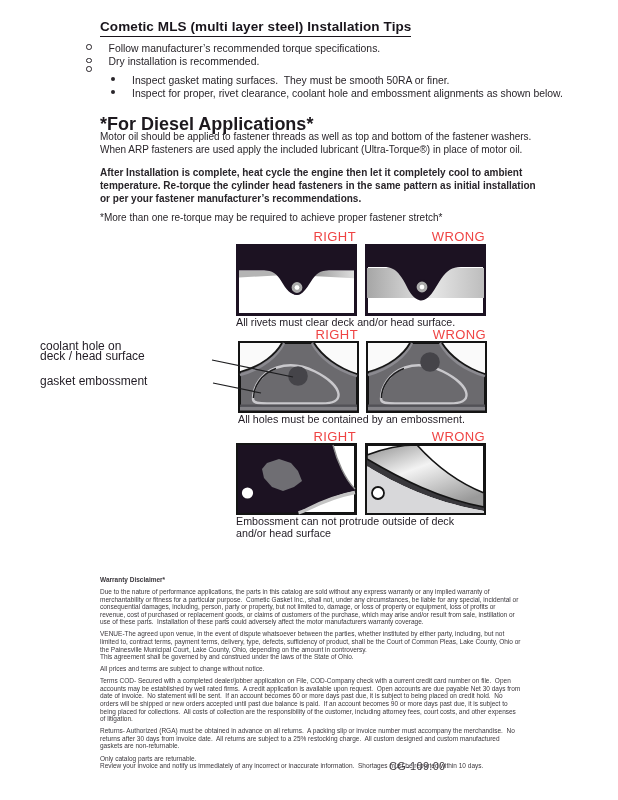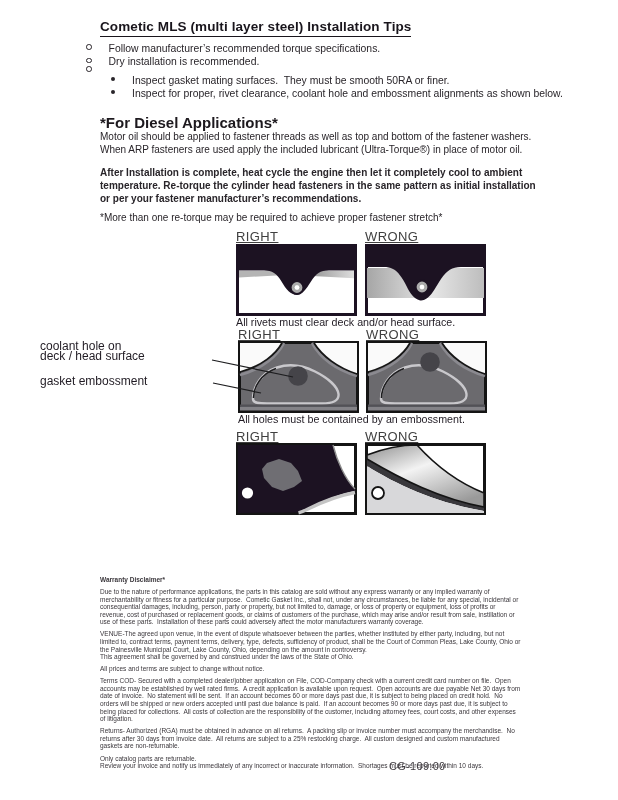--- a/index.html
+++ b/index.html
@@ -17,26 +17,26 @@
   .brow{display:flex;align-items:baseline;gap:12px;}
   .omark{
     width:3.6px;height:3.6px;border:1px solid #29252a;border-radius:50%;
     display:inline-block;flex:0 0 auto;margin-right:5px;position:relative;top:-2px;
   }
   .fmark{
     width:4px;height:4px;background:#29252a;border-radius:50%;
     display:inline-block;flex:0 0 auto;margin-right:5px;position:relative;top:-2px;
   }
   .sub{padding-left:25px;align-items:center;}
-  .h2{left:100px;top:114px;font-size:15px;font-weight:bold;color:#1d191e;}
+  .h2{left:100px;top:114px;font-size:18px;font-weight:bold;color:#1d191e;}
   .para{left:100px;width:455px;font-size:10px;line-height:12.9px;}
   .p1{top:131px;}
   .p2{top:167px;font-weight:bold;}
   .p3{top:212px;}
-  .rw{font-size:13px;letter-spacing:.4px;color:#404040;width:120px;text-align:left;text-decoration:underline;}
+  .rw{font-size:13px;letter-spacing:.4px;color:#ef4444;width:120px;text-align:right;}
   .cap{font-size:10.7px;color:#211c24;line-height:11.8px;}
   .sidelbl{font-size:12px;line-height:10.4px;color:#211c24;width:172px;}
   .legal{left:100px;top:576px;width:421px;font-size:6.5px;line-height:7.55px;color:#3a363b;}
   .legal p{margin:0 0 4.6px 0;white-space:pre-wrap;}
   .legal .lh{font-weight:bold;}
   .footer{left:389px;top:760px;font-size:11px;color:#413d42;letter-spacing:.3px;}
   svg{display:block;}
 </style>
 </head>
 <body>
@@ -174,20 +174,22 @@
           <stop offset="1" stop-color="#9a9a9a"></stop>
       </linearGradient>
     </defs>
     <rect x="1.5" y="1.5" width="118" height="69" fill="#ffffff" stroke="#141414" stroke-width="3"></rect>
     <path d="M2,16 C36,36 75,56 119,64 L119,68 C72,60 32,42 2,23 Z" fill="#39383c"></path>
     <path d="M2,23 C32,42 72,60 119,68 L119,70 H2 Z" fill="#d8d8da"></path>
     <path d="M2,12 C20,5 38,2 52,2 C70,22 94,40 119,50 L119,64 C75,56 36,36 2,16 Z" fill="url(#gS)" stroke="#141414" stroke-width="1.6"></path>
     <circle cx="13" cy="50" r="6" fill="#ffffff" stroke="#141414" stroke-width="1.8"></circle>
   </svg>
 
+  <div class="abs cap pre" style="left:236px;top:516px;">Embossment can not protrude outside of deck
+and/or head surface</div>
 
   <div class="abs legal">
     <p class="lh">Warranty Disclaimer*</p>
     <p>Due to the nature of performance applications, the parts in this catalog are sold without any express warranty or any implied warranty of merchantability or fitness for a particular purpose.  Cometic Gasket Inc., shall not, under any circumstances, be liable for any special, incidental or consequential damages, including, person, party or property, but not limited to, damage, or loss of property or equipment, loss of profits or revenue, cost of purchased or replacement goods, or claims of customers of the purchase, which may arise and/or result from sale, instillation or use of these parts.  Installation of these parts could adversely affect the motor manufacturers warranty coverage.</p>
     <p>VENUE-The agreed upon venue, in the event of dispute whatsoever between the parties, whether instituted by either party, including, but not limited to, contract terms, payment terms, delivery, type, defects, sufficiency of product, shall be the Court of Common Pleas, Lake County, Ohio or the Painesville Municipal Court, Lake County, Ohio, depending on the amount in controversy.
 This agreement shall be governed by and construed under the laws of the State of Ohio.</p>
     <p>All prices and terms are subject to change without notice.</p>
     <p>Terms COD- Secured with a completed dealer/jobber application on File, COD-Company check with a current credit card number on file.  Open accounts may be established by well rated firms.  A credit application is available upon request.  Open accounts are due payable Net 30 days from date of invoice.  No statement will be sent.  If an account becomes 60 or more days past due, it is subject to being placed on credit hold.  No orders will be shipped or new orders accepted until past due balance is paid.  If an account becomes 90 or more days past due, it is subject to being placed for collections.  All costs of collection are the responsibility of the customer, including attorney fees, court costs, and other expenses of litigation.</p>
     <p>Returns- Authorized (RGA) must be obtained in advance on all returns.  A packing slip or invoice number must accompany the merchandise.  No returns after 30 days from invoice date.  All returns are subject to a 25% restocking charge.  All custom designed and custom manufactured gaskets are non-returnable.</p>
     <p>Only catalog parts are returnable.

